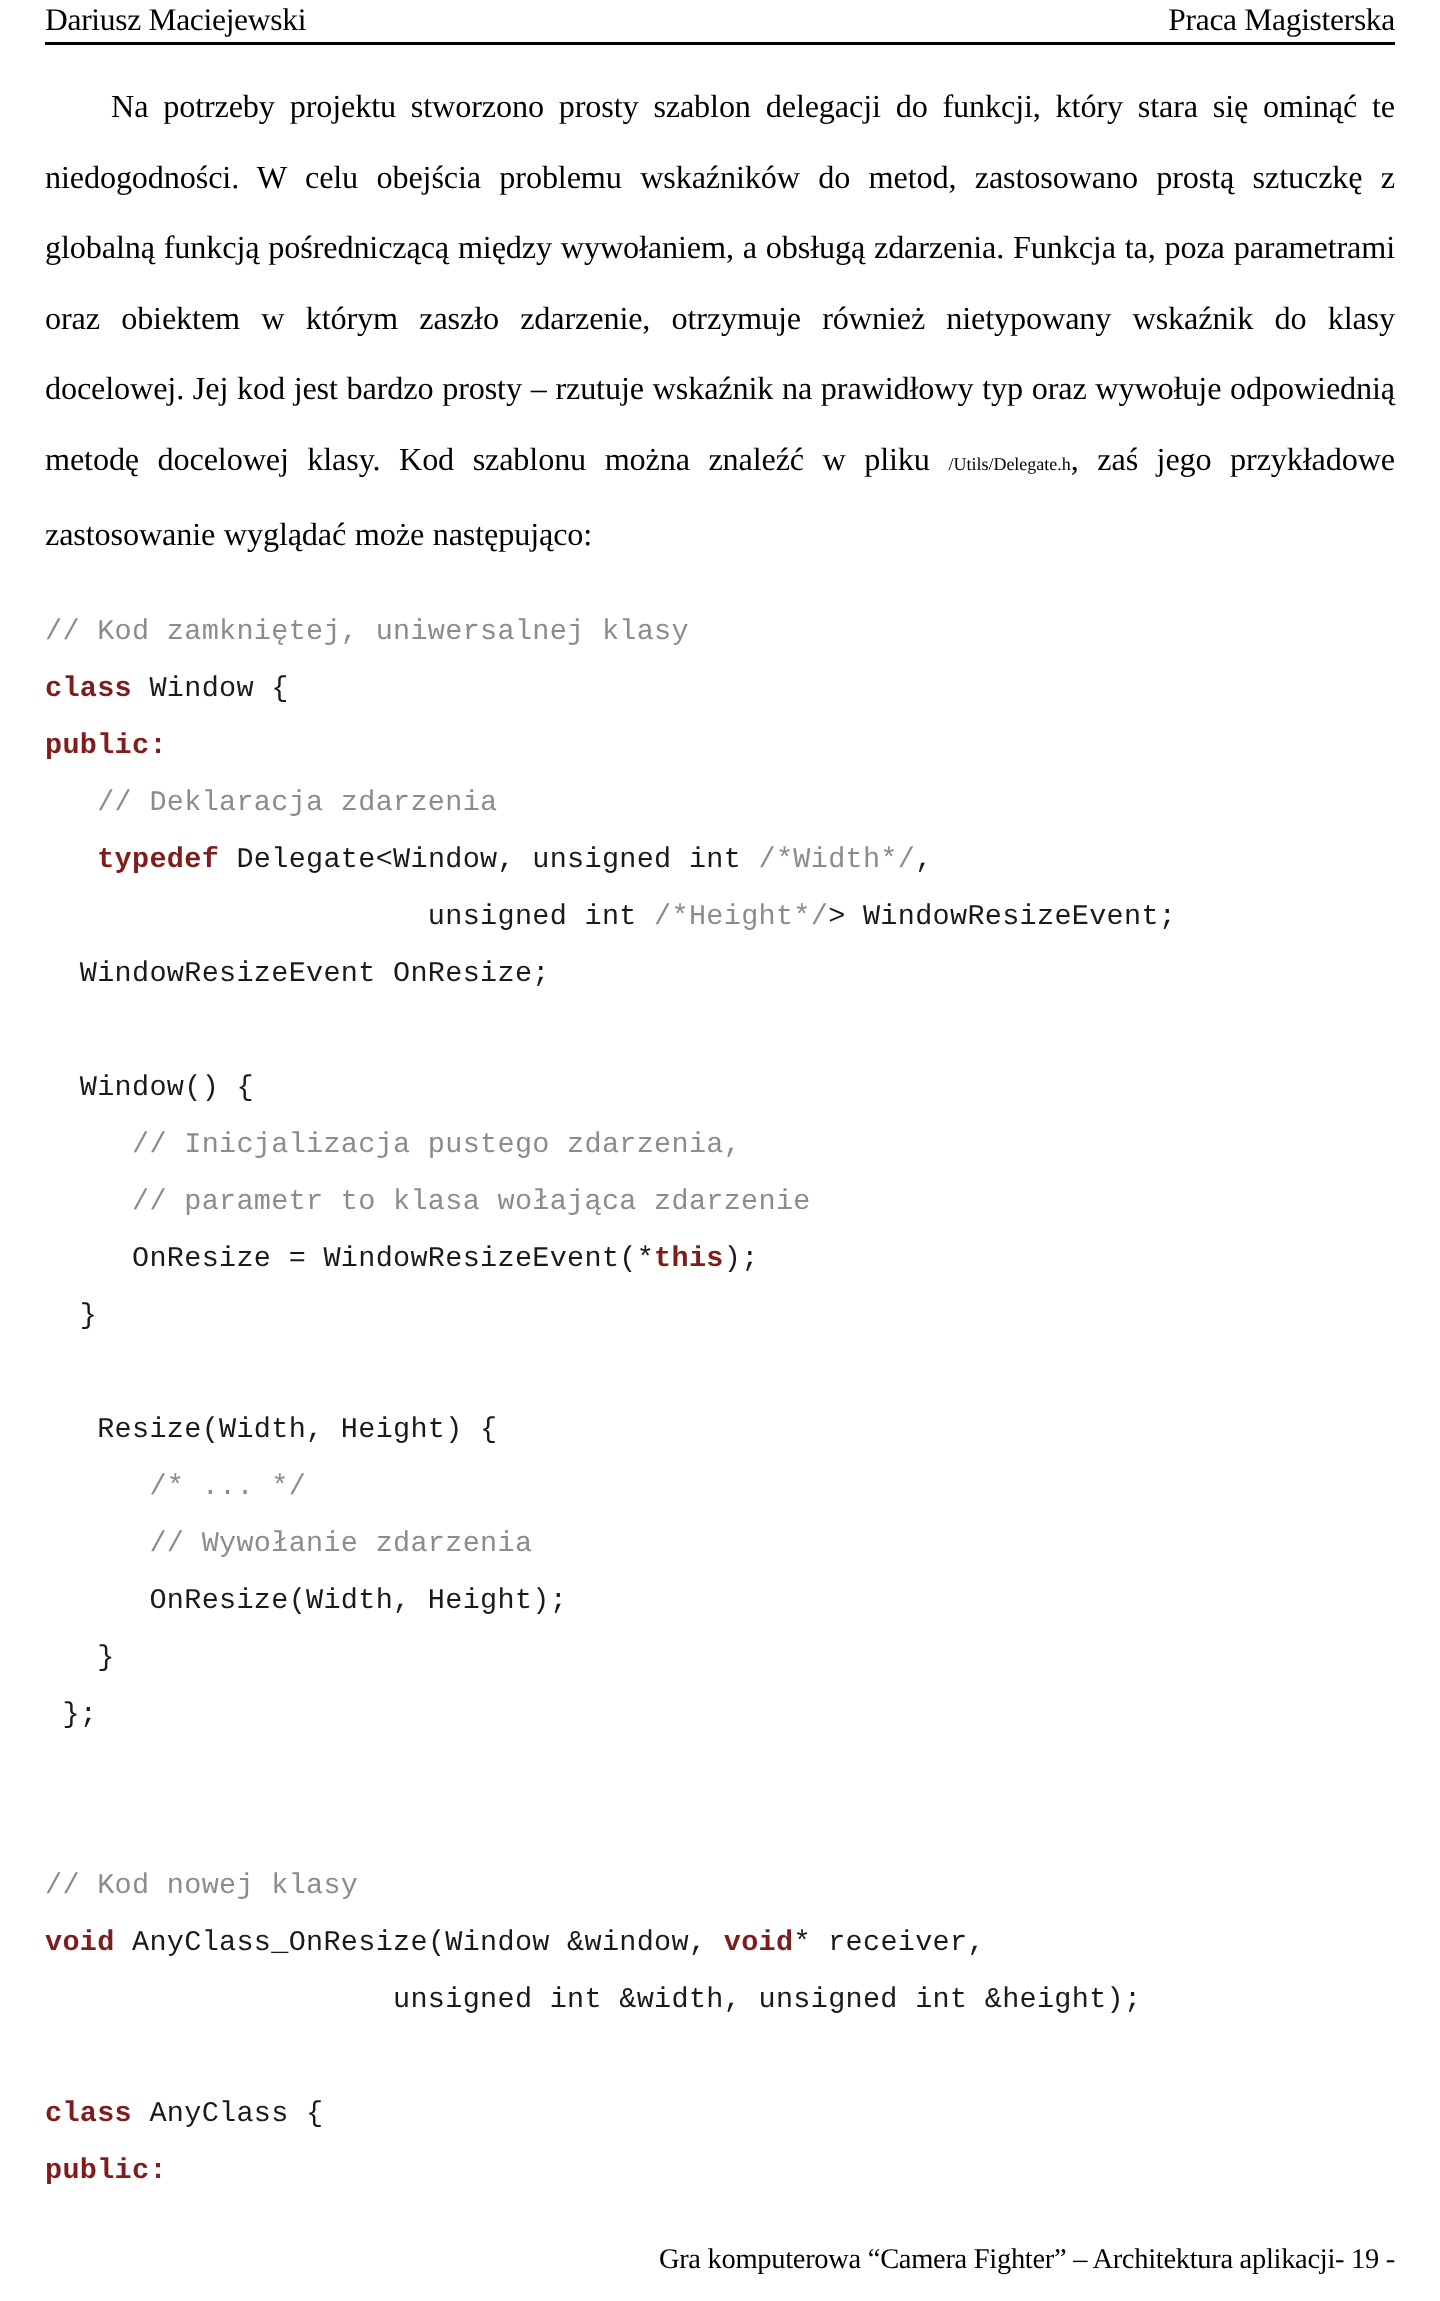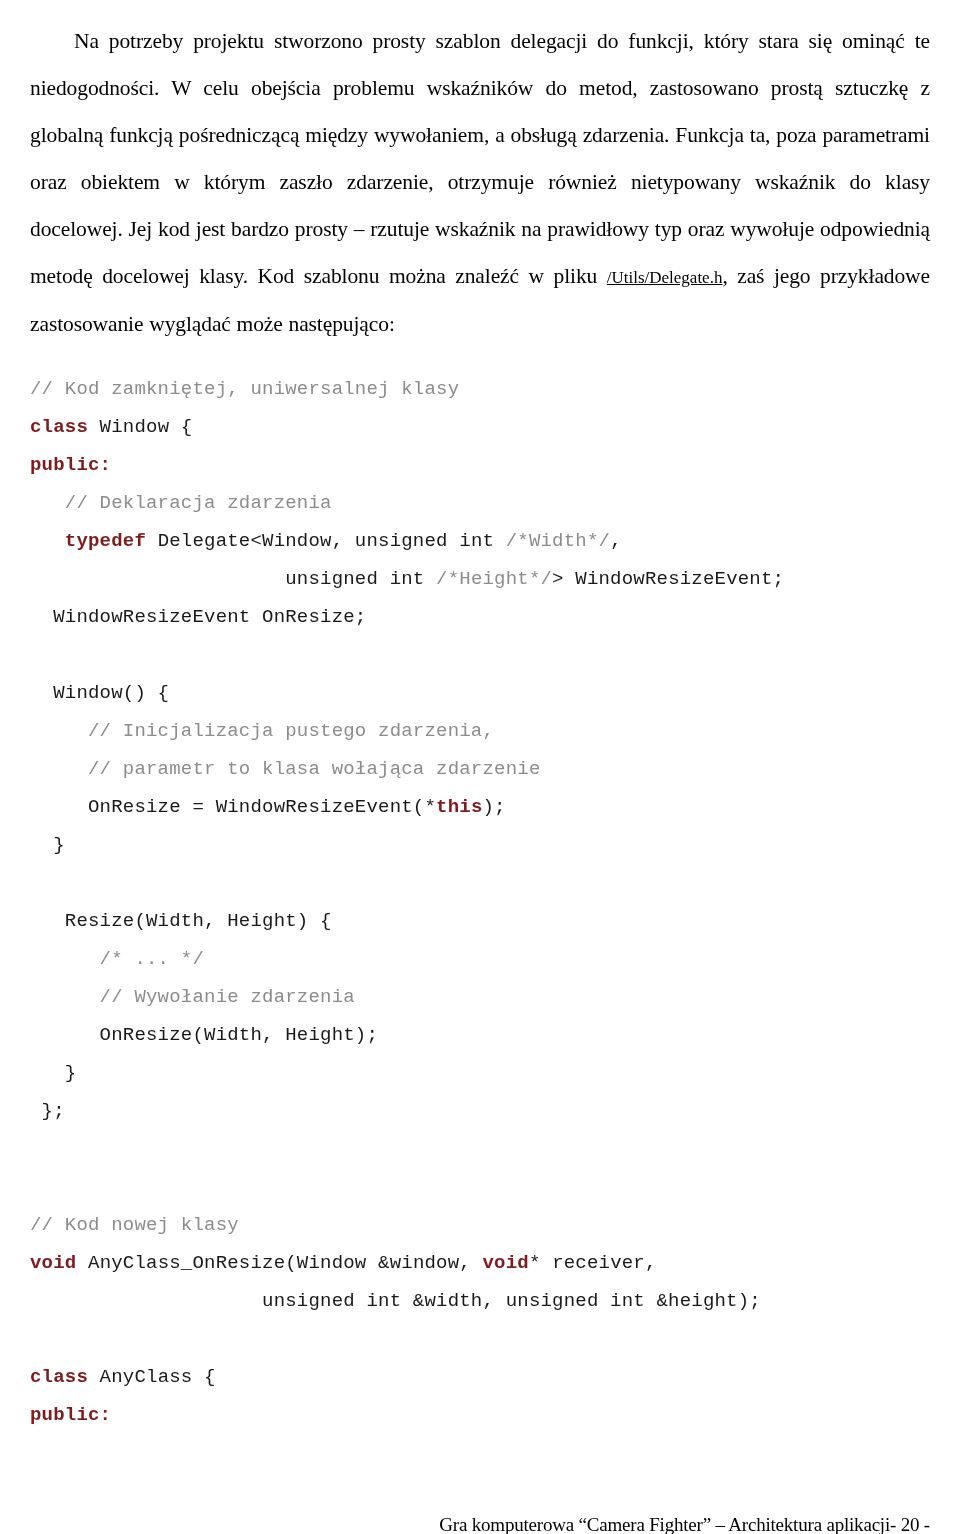--- a/index.html
+++ b/index.html
@@ -45,22 +45,21 @@
   .body-text {
     margin-top: 18px;
     font-size: 21.5px;
     line-height: 47px;
     text-align: justify;
     text-indent: 44px;
     letter-spacing: -0.1px;
     word-spacing: 0.5px;
   }
   .body-text .file-ref {
-    text-decoration: underline;
-    font-size: 17px;
+    font-size: 12px;
     letter-spacing: 0;
   }
 
   
   .code-block {
     margin-top: 22px;
     font-family: "Liberation Mono", "DejaVu Sans Mono", monospace;
     font-size: 19px;
     line-height: 38px;
     white-space: pre;
@@ -97,23 +96,27 @@
   .footer .f-left,
   .footer .f-right {
     white-space: nowrap;
   }
 </style>
 </head>
 <body>
 
 <div class="page">
 
+  <div class="header">
+    <span class="h-left">Dariusz Maciejewski</span>
+    <span class="h-right">Praca Magisterska</span>
+  </div>
 
   <p class="body-text"><span>Na potrzeby projektu stworzono prosty szablon delegacji do funkcji, który stara się ominąć te niedogodności. W celu obejścia problemu wskaźników do metod, zastosowano prostą sztuczkę z globalną funkcją pośredniczącą między wywołaniem, a obsługą zdarzenia. Funkcja ta, poza parametrami oraz obiektem w którym zaszło zdarzenie, otrzymuje również nietypowany wskaźnik do klasy docelowej. Jej kod jest bardzo prosty – rzutuje wskaźnik na prawidłowy typ oraz wywołuje odpowiednią metodę docelowej klasy. Kod szablonu można znaleźć w pliku </span><span class="file-ref">/Utils/Delegate.h</span><span>, zaś jego przykładowe zastosowanie wyglądać może następująco:</span></p>
 
   <div class="code-block"><div class="code-line"><span class="cmt">// Kod zamkniętej, uniwersalnej klasy</span></div><div class="code-line"><span class="kw">class</span><span> Window {</span></div><div class="code-line"><span class="kw">public:</span></div><div class="code-line"><span class="cmt">   // Deklaracja zdarzenia</span></div><div class="code-line"><span class="kw">   typedef</span><span> Delegate&lt;Window, unsigned int </span><span class="cmt">/*Width*/</span><span>,</span></div><div class="code-line"><span>                      unsigned int </span><span class="cmt">/*Height*/</span><span>&gt; WindowResizeEvent;</span></div><div class="code-line"><span>  WindowResizeEvent OnResize;</span></div><div class="code-line blank">&nbsp;</div><div class="code-line"><span>  Window() {</span></div><div class="code-line"><span class="cmt">     // Inicjalizacja pustego zdarzenia,</span></div><div class="code-line"><span class="cmt">     // parametr to klasa wołająca zdarzenie</span></div><div class="code-line"><span>     OnResize = WindowResizeEvent(*</span><span class="kw">this</span><span>);</span></div><div class="code-line"><span>  }</span></div><div class="code-line blank">&nbsp;</div><div class="code-line"><span>   Resize(Width, Height) {</span></div><div class="code-line"><span class="cmt">      /* ... */</span></div><div class="code-line"><span class="cmt">      // Wywołanie zdarzenia</span></div><div class="code-line"><span>      OnResize(Width, Height);</span></div><div class="code-line"><span>   }</span></div><div class="code-line"><span> };</span></div><div class="code-line blank">&nbsp;</div><div class="code-line blank">&nbsp;</div><div class="code-line"><span class="cmt">// Kod nowej klasy</span></div><div class="code-line"><span class="kw">void</span><span> AnyClass_OnResize(Window &amp;window, </span><span class="kw">void</span><span>* receiver,</span></div><div class="code-line"><span>                    unsigned int &amp;width, unsigned int &amp;height);</span></div><div class="code-line blank">&nbsp;</div><div class="code-line"><span class="kw">class</span><span> AnyClass {</span></div><div class="code-line"><span class="kw">public:</span></div></div>
 
   <div class="footer">
     <span class="f-left">Gra komputerowa “Camera Fighter” – Architektura aplikacji</span>
-    <span class="f-right">- 20 -</span>
+    <span class="f-right">- 19 -</span>
   </div>
 
 </div>
 
 </body></html>

